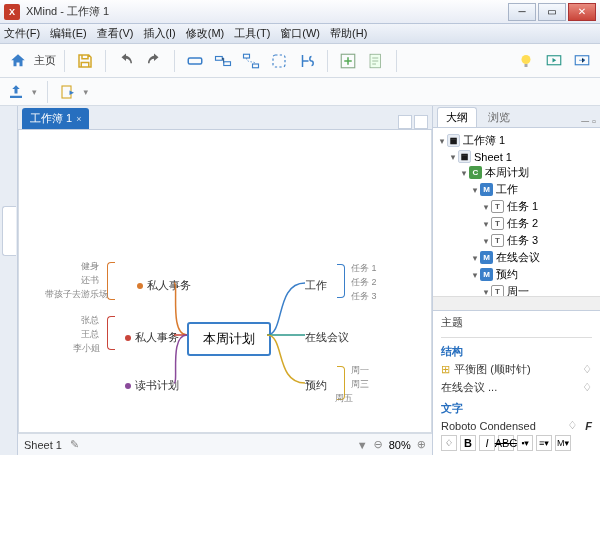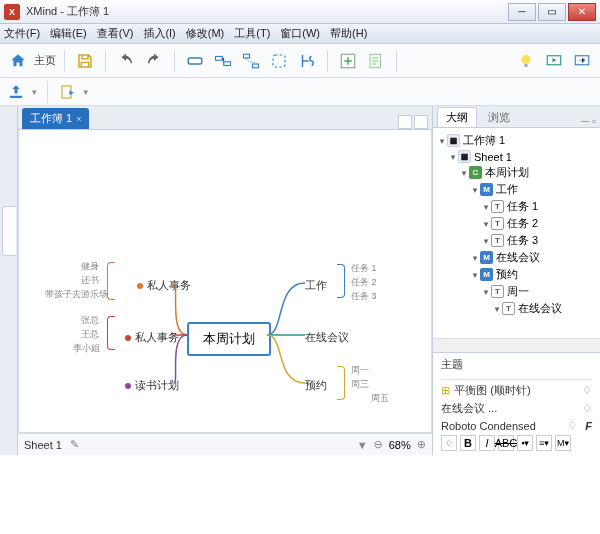--- a/index.html
+++ b/index.html
@@ -230,39 +230,39 @@
       <div class="node sub" style="left:332px;top:132px">任务 1</div>
       <div class="node sub" style="left:332px;top:146px">任务 2</div>
       <div class="node sub" style="left:332px;top:160px">任务 3</div>
 
       <div class="node branch" style="left:286px;top:200px"><span>在线会议</span></div>
 
       <div class="node branch" style="left:286px;top:248px"><span>预约</span></div>
       <div class="bracket" style="left:318px;top:236px;height:34px;border-color:#d4a82a"></div>
       <div class="node sub" style="left:332px;top:234px">周一</div>
       <div class="node sub" style="left:332px;top:248px">周三</div>
-      <div class="node sub" style="left:352px;top:262px">周五</div>
+      <div class="node sub" style="left:316px;top:262px">周五</div>
 
       <svg style="position:absolute;left:0;top:0;width:100%;height:100%;pointer-events:none">
         <path d="M168 205 C150 205 160 153 155 153" stroke="#d97b2f" fill="none" stroke-width="1.5"></path>
         <path d="M168 205 C150 205 160 205 155 205" stroke="#c9453a" fill="none" stroke-width="1.5"></path>
         <path d="M168 205 C150 205 160 253 155 253" stroke="#8a4a9a" fill="none" stroke-width="1.5"></path>
         <path d="M248 205 C266 205 256 153 286 153" stroke="#3a7fc9" fill="none" stroke-width="1.5"></path>
         <path d="M248 205 C266 205 256 205 286 205" stroke="#2a9688" fill="none" stroke-width="1.5"></path>
         <path d="M248 205 C266 205 256 253 286 253" stroke="#d4a82a" fill="none" stroke-width="1.5"></path>
       </svg>
     </div>
 
     <div class="statusbar">
       <span class="sheet">Sheet 1</span>
       <span style="color:#888">✎</span>
       <div class="right">
         <span style="color:#888">▼</span>
         <span style="color:#888">⊖</span>
-        <span>68%</span>
+        <span>80%</span>
         <span style="color:#888">⊕</span>
       </div>
     </div>
   </div>
 
   <div class="rightpanel">
     <div class="rtabs">
       <div class="rtab">大纲</div>
       <div class="rtab inactive">浏览</div>
       <div class="ricons">
@@ -326,29 +326,31 @@
           <span class="badge b-t">T</span>
           <span>在线会议</span>
         </div>
       </div>
     <div class="scroll-h"></div>
 
     <div class="propsec">
       <div class="propbody">
         <div style="color:#333;margin-bottom:7px">主题</div>
         <hr style="border:none;border-top:1px solid #ddd">
+        <div class="sect">结构</div>
         <div class="row">
             <span style="color:#d4a82a">⊞</span>
             <span>平衡图 (顺时针)</span>
             <span style="margin-left:auto;color:#888">♢</span>
           </div>
         <div class="row">
             <span>在线会议 ...</span>
             <span style="margin-left:auto;color:#888">♢</span>
           </div>
+        <div class="sect">文字</div>
         <div class="row">
             <span>Roboto Condensed</span>
             <span style="margin-left:auto;color:#888">♢</span>
             <span style="font-style:italic;font-weight:bold;margin-left:4px">F</span>
           </div>
         <div class="fmtbar">
           <div>♢</div>
           <div>
               <b>B</b>
             </div>

